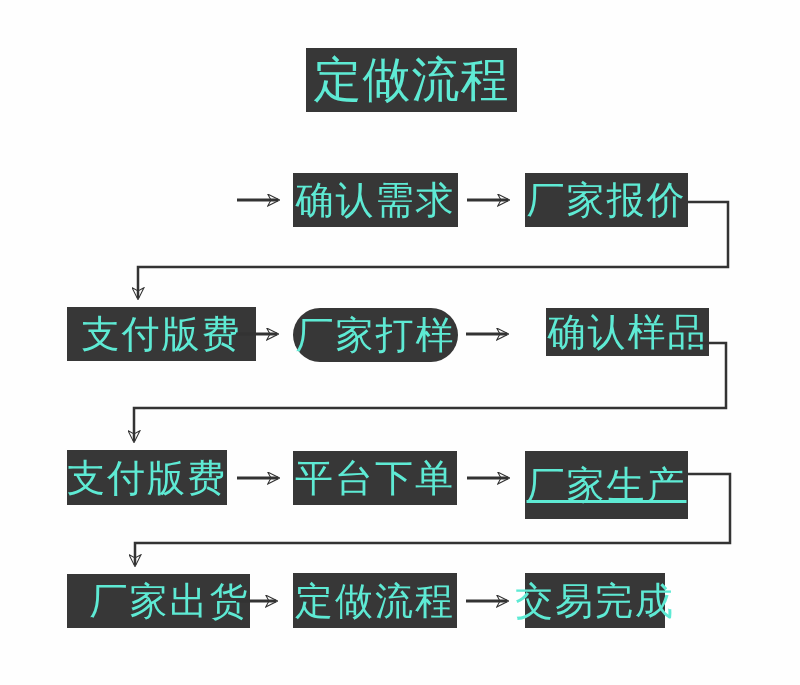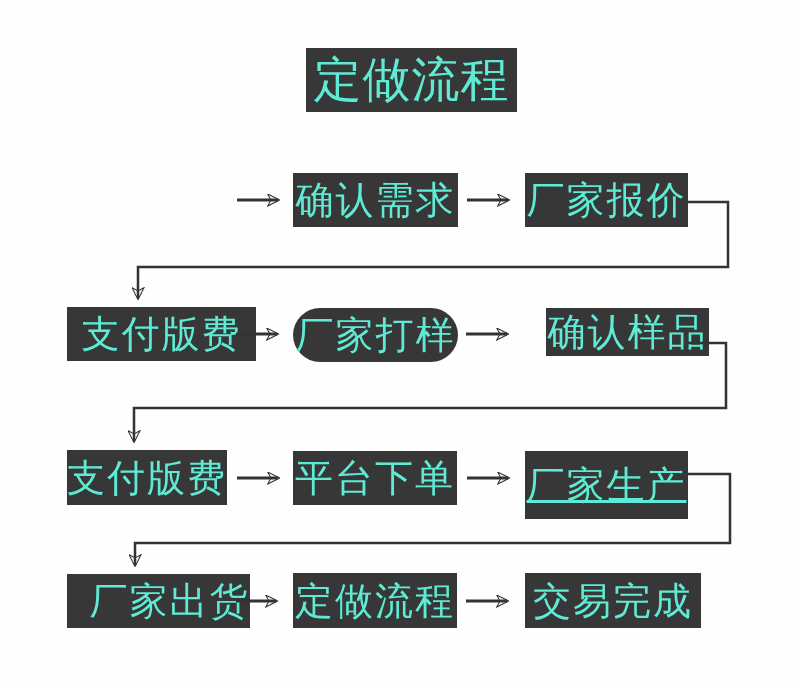--- a/index.html
+++ b/index.html
@@ -56,21 +56,21 @@
   <div class="node" style="left:67px;  top:307px; width:189px; height:54px;">支付版费</div>
   <div class="node" style="left:293px; top:308px; width:165px; height:54px;border-radius:27px;">厂家打样</div>
   <div class="node" style="left:546px; top:308px; width:163px; height:48px;">确认样品</div>
 
   <div class="node" style="left:67px;  top:450px; width:160px; height:55px;">支付版费</div>
   <div class="node" style="left:293px; top:451px; width:164px; height:54px;">平台下单</div>
   <div class="node" style="left:525px; top:451px; width:163px; height:68px;text-decoration:underline;">厂家生产</div>
 
   <div class="node" style="left:67px;  top:574px; width:161px; height:54px;padding-left:22px;">厂家出货</div>
   <div class="node" style="left:293px; top:573px; width:164px; height:55px;">定做流程</div>
-  <div class="node" style="left:525px; top:573px; width:176px; height:55px;">交易完成</div>
+  <div class="node" style="left:525px; top:573px; width:140px; height:55px;">交易完成</div>
 
   <svg id="connectors" width="800" height="685" viewBox="0 0 800 685">
     <defs>
       <marker id="ah" viewBox="0 0 12 12" refX="10" refY="6" markerWidth="13" markerHeight="13" orient="auto" markerUnits="userSpaceOnUse">
         <path d="M0.5,0.5 L11.5,6 L0.5,11.5 L3.5,6 Z" fill="#333333" stroke="none"></path>
       </marker>
     </defs>
 
     <line x1="237" y1="200" x2="278" y2="200" stroke-width="3" marker-end="url(#ah)"></line>
     <line x1="467" y1="200" x2="508" y2="200" stroke-width="3" marker-end="url(#ah)"></line>

